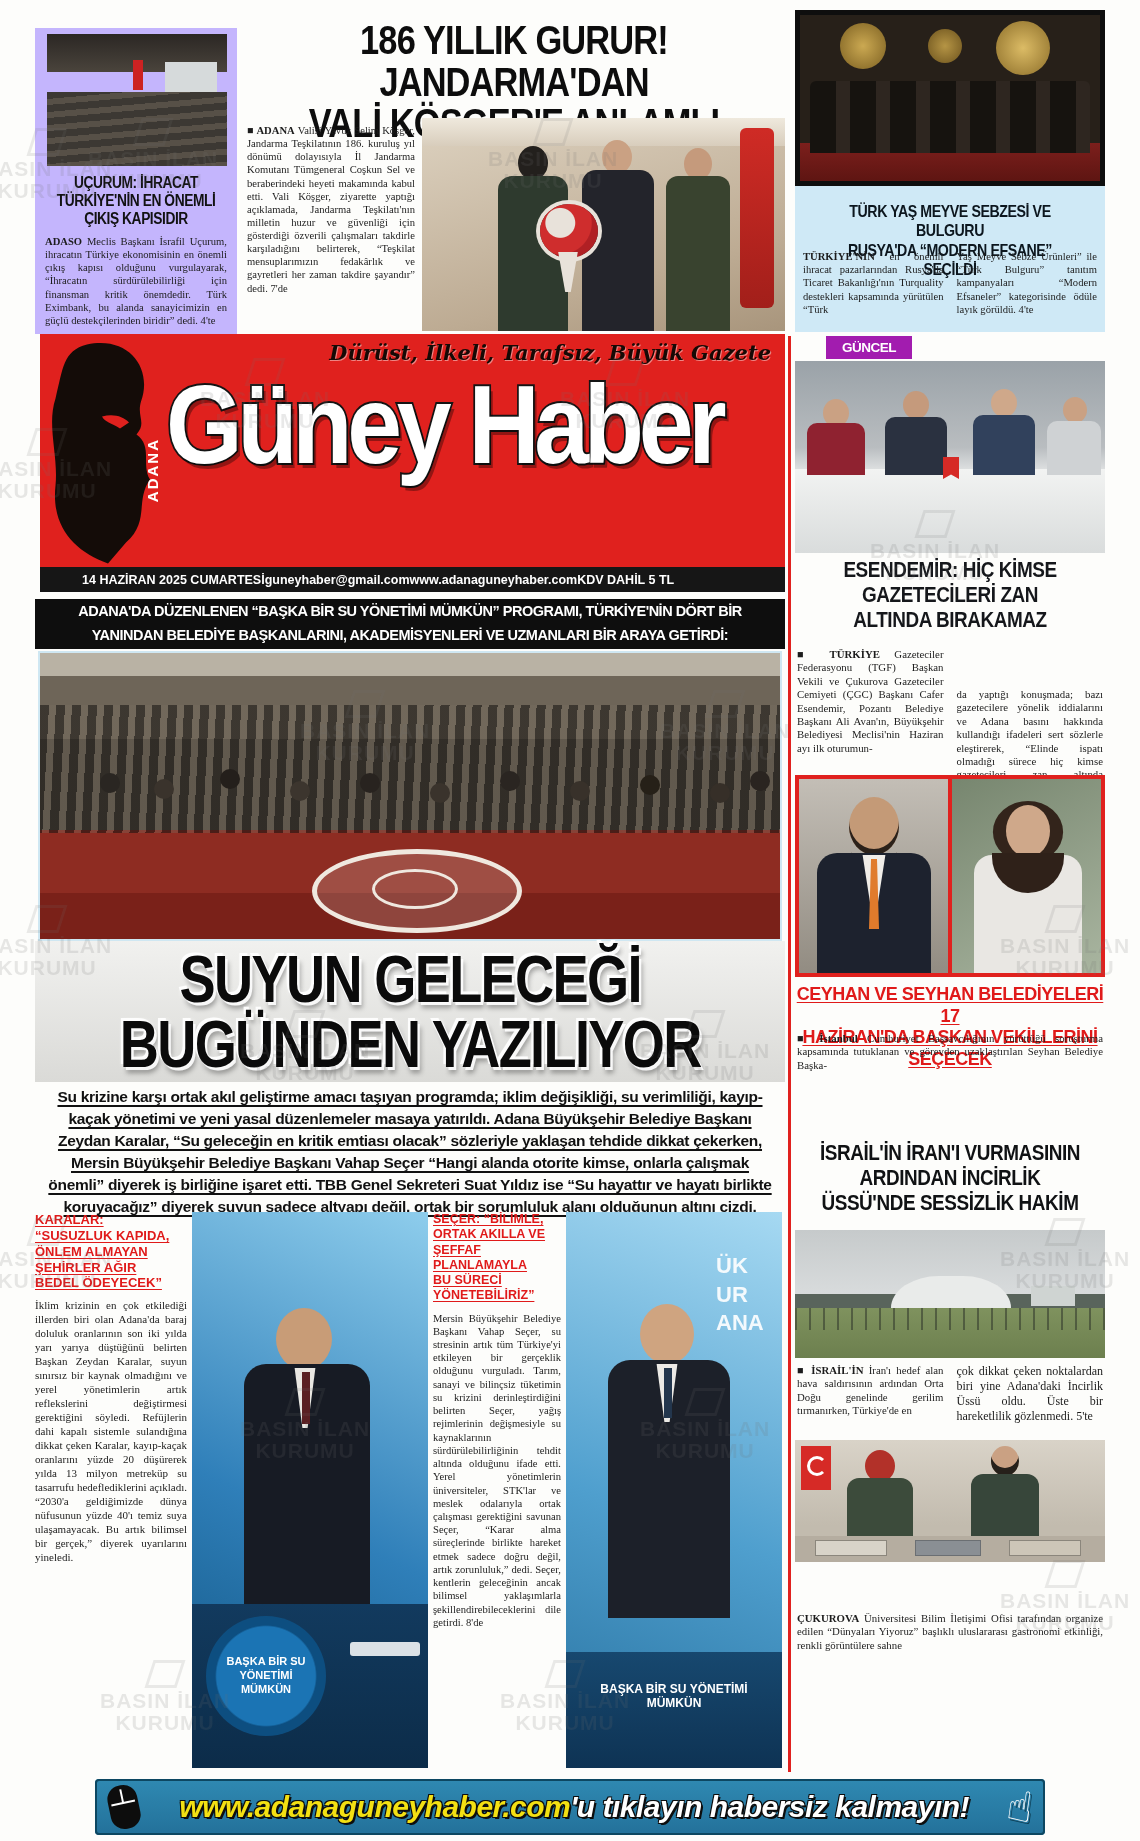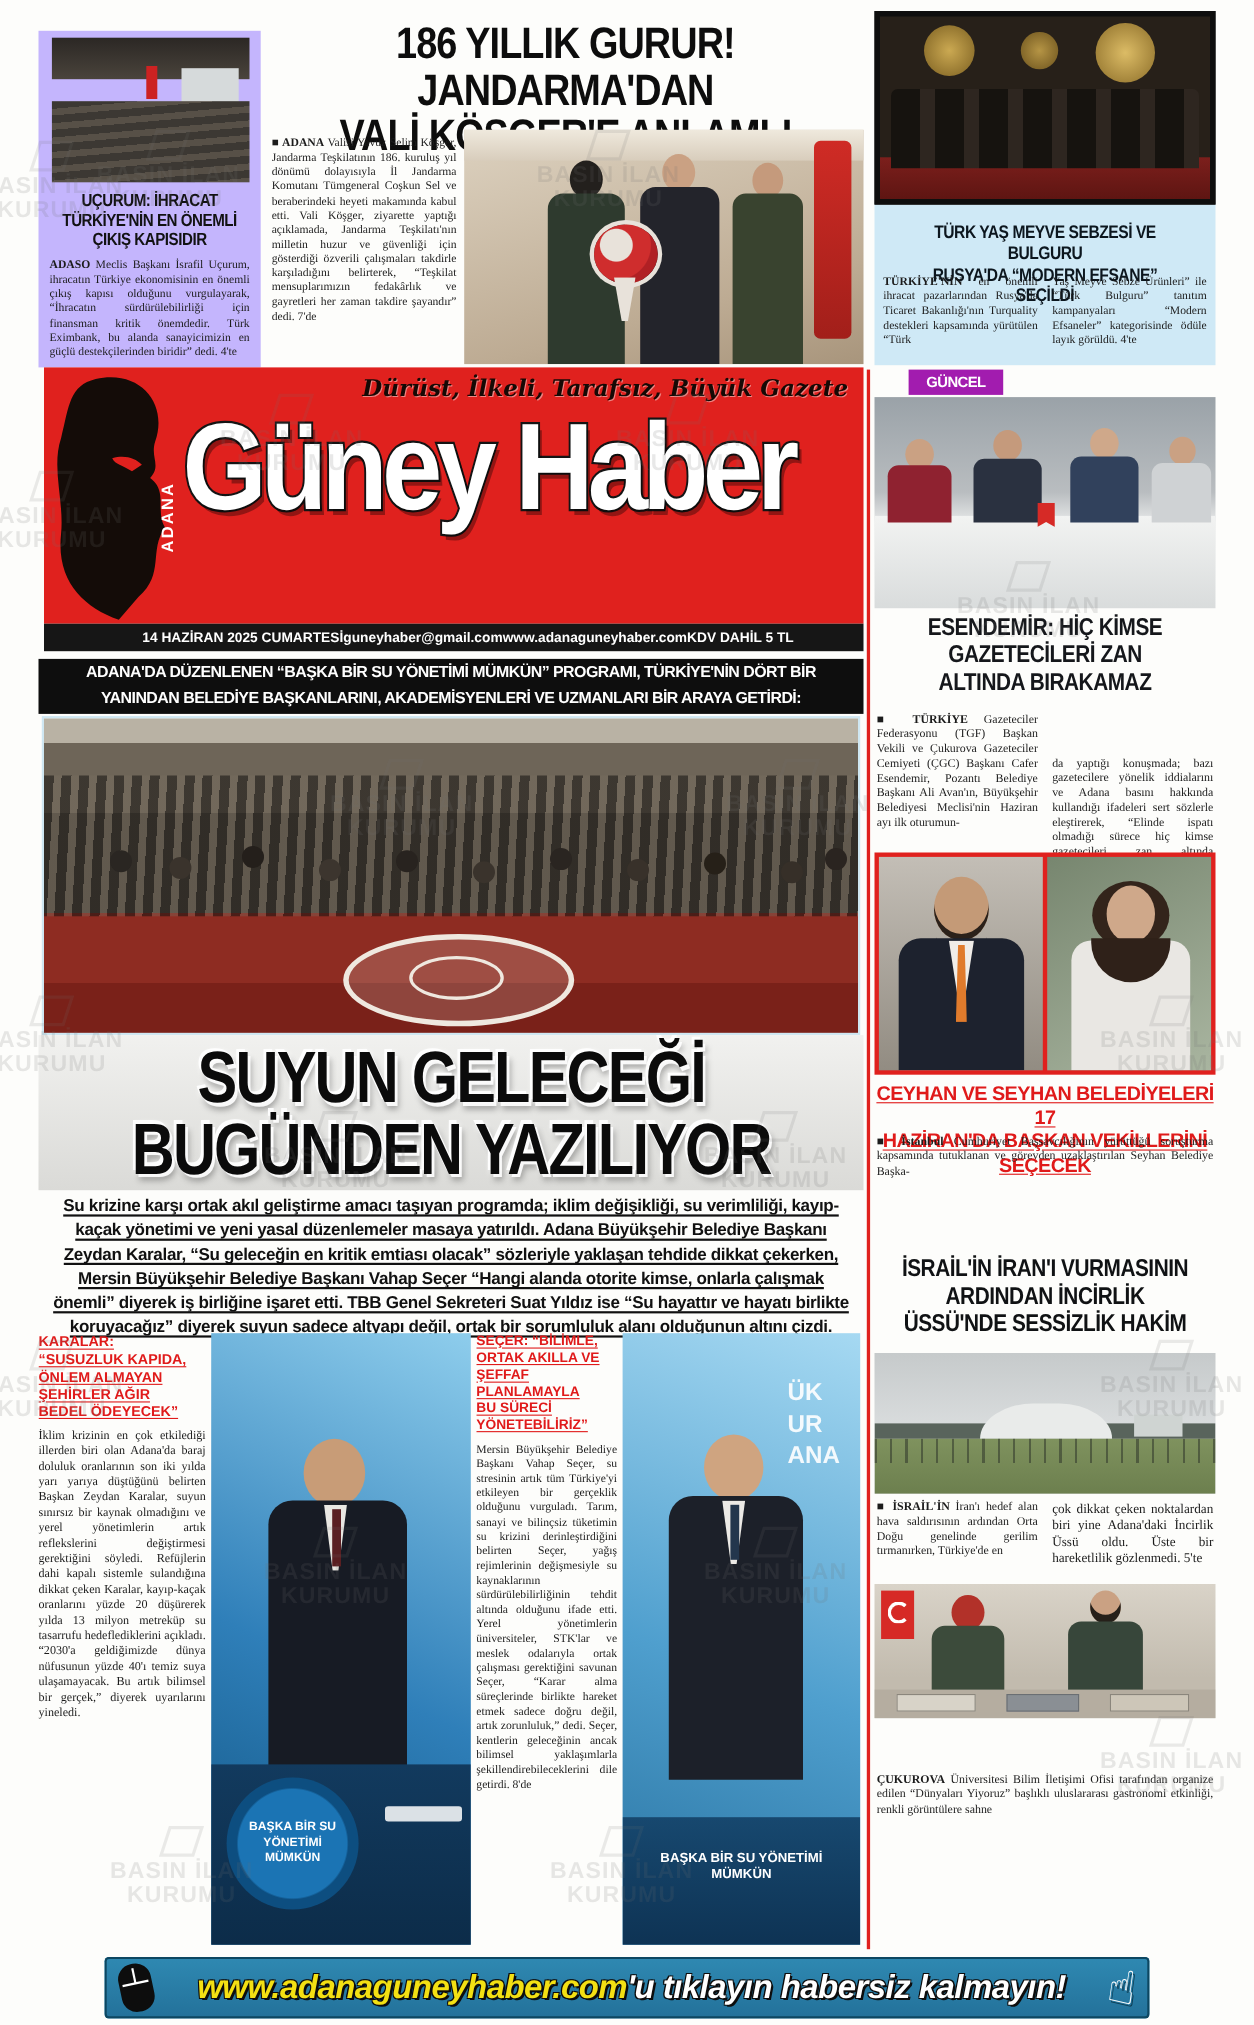--- a/index.html
+++ b/index.html
@@ -90,21 +90,21 @@
 
   <div class="abs" style="left:40px;top:334px;width:745px;height:233px;background:#e0211e;">
     <svg width="150" height="226" viewBox="0 0 100 150" style="position:absolute;left:2px;top:4px;">
       <path d="M30,4 C58,-2 74,20 66,42 C63,52 70,56 63,64 C74,72 66,84 72,94 C62,108 72,122 56,136 L44,150 C22,142 6,126 9,98 C11,78 3,58 9,40 C14,20 14,8 30,4 Z" fill="#140c08"></path>
       <path d="M40,52 C48,50 54,52 58,56 L52,60 C46,56 42,56 40,52 Z" fill="#e0211e"></path>
     </svg>
     <div style="position:absolute;right:14px;top:6px;font-family:'DejaVu Serif',serif;font-style:italic;font-weight:bold;font-size:21px;color:#160905;text-shadow:1px 1px 0 rgba(255,255,255,.45);">Dürüst, İlkeli, Tarafsız, Büyük Gazete</div>
     <div style="position:absolute;left:104px;top:104px;writing-mode:vertical-rl;transform:rotate(180deg);font-size:15px;font-weight:900;color:#fff;letter-spacing:2px;">ADANA</div>
     <div class="condL" style="position:absolute;left:126px;top:26px;width:660px;font-size:112px;font-weight:900;letter-spacing:-6px;color:#fff;-webkit-text-stroke:4px #141414;paint-order:stroke fill;text-shadow:4px 5px 0 rgba(0,0,0,.35);">Güney Haber</div>
   </div>
-  <div class="abs" style="left:40px;top:567px;width:745px;height:25px;background:#161616;display:flex;align-items:center;justify-content:center;padding:0 16px 0 42px;box-sizing:border-box;color:#fff;font-weight:bold;font-size:12.5px;">
+  <div class="abs" style="left:40px;top:567px;width:745px;height:25px;background:#161616;display:flex;align-items:center;justify-content:flex-start;padding:0 16px 0 42px;box-sizing:border-box;color:#fff;font-weight:bold;font-size:12.5px;">
     <span>14 HAZİRAN 2025 CUMARTESİ</span>
     <span>guneyhaber@gmail.com</span>
     <span>www.adanaguneyhaber.com</span>
     <span>KDV DAHİL 5 TL</span>
   </div>
 
   <div class="abs" style="left:788px;top:336px;width:3px;height:1436px;background:#e0211e;"></div>
 
   <div class="abs hl" style="left:826px;top:336px;width:86px;height:23px;background:#a21caf;color:#fff;font-size:13.5px;display:flex;align-items:center;justify-content:center;">GÜNCEL</div>
   <div class="ph" style="left:795px;top:361px;width:310px;height:192px;background:linear-gradient(#9aa2a8,#b9bdc0 45%,#e8eaea 60%);">

